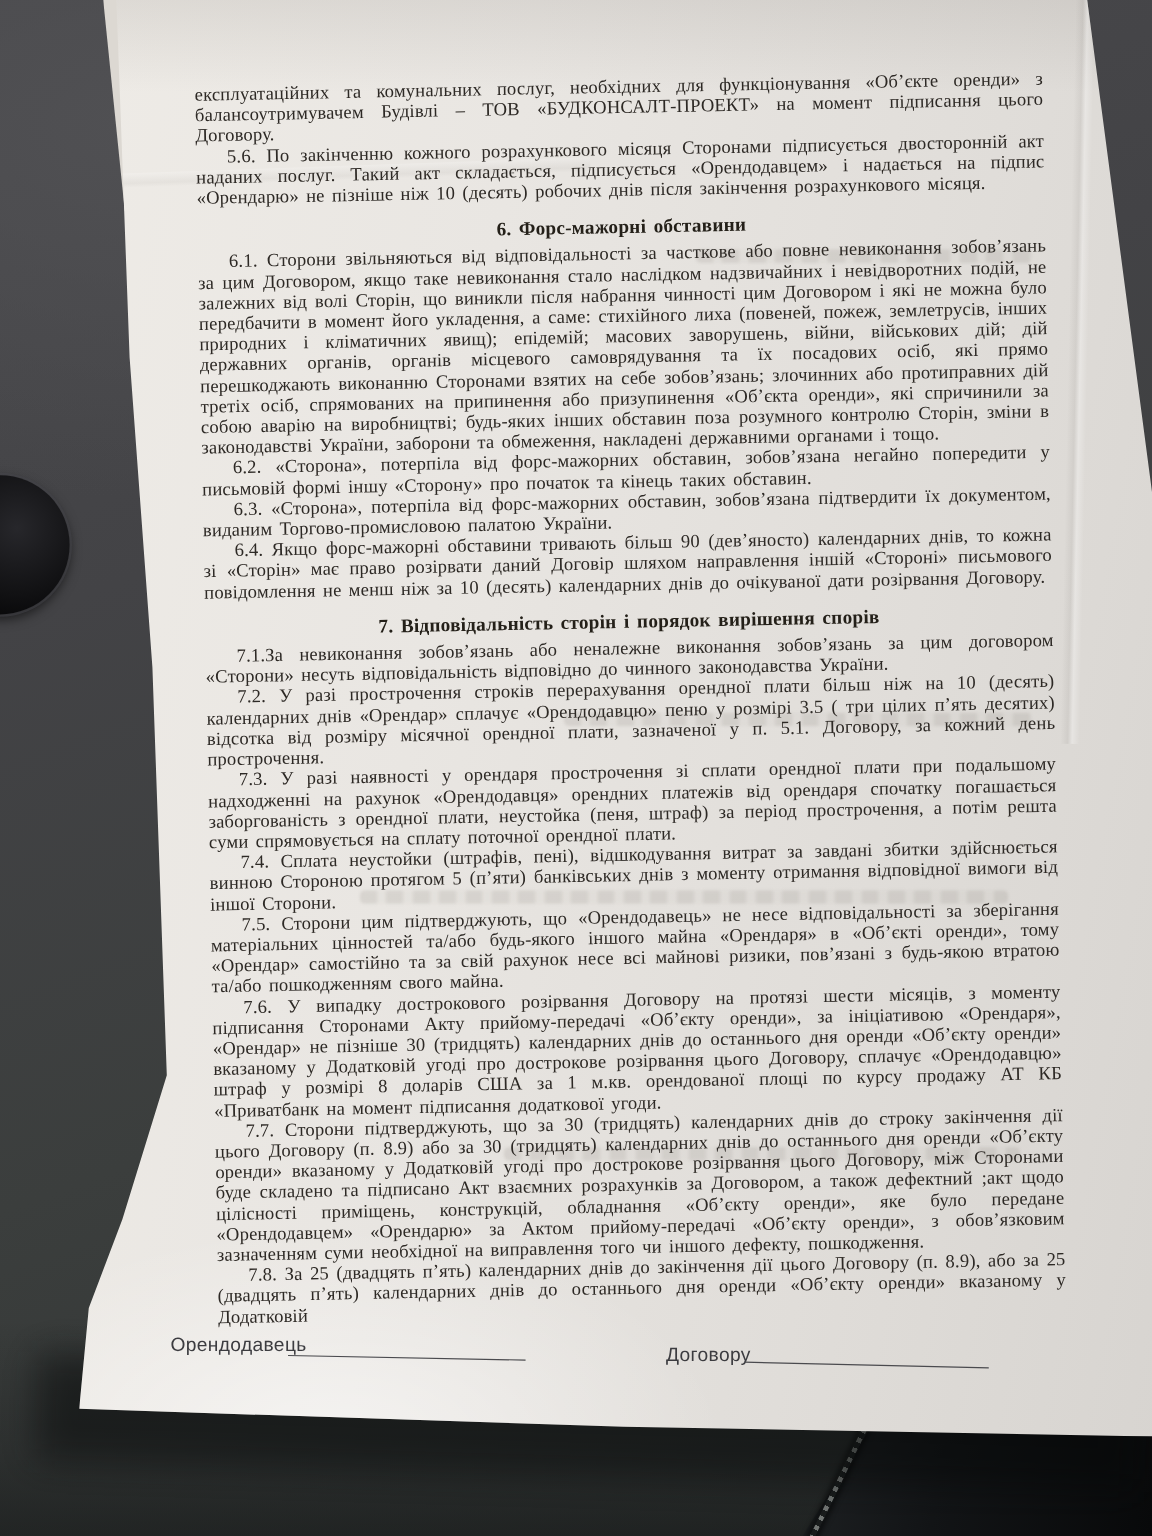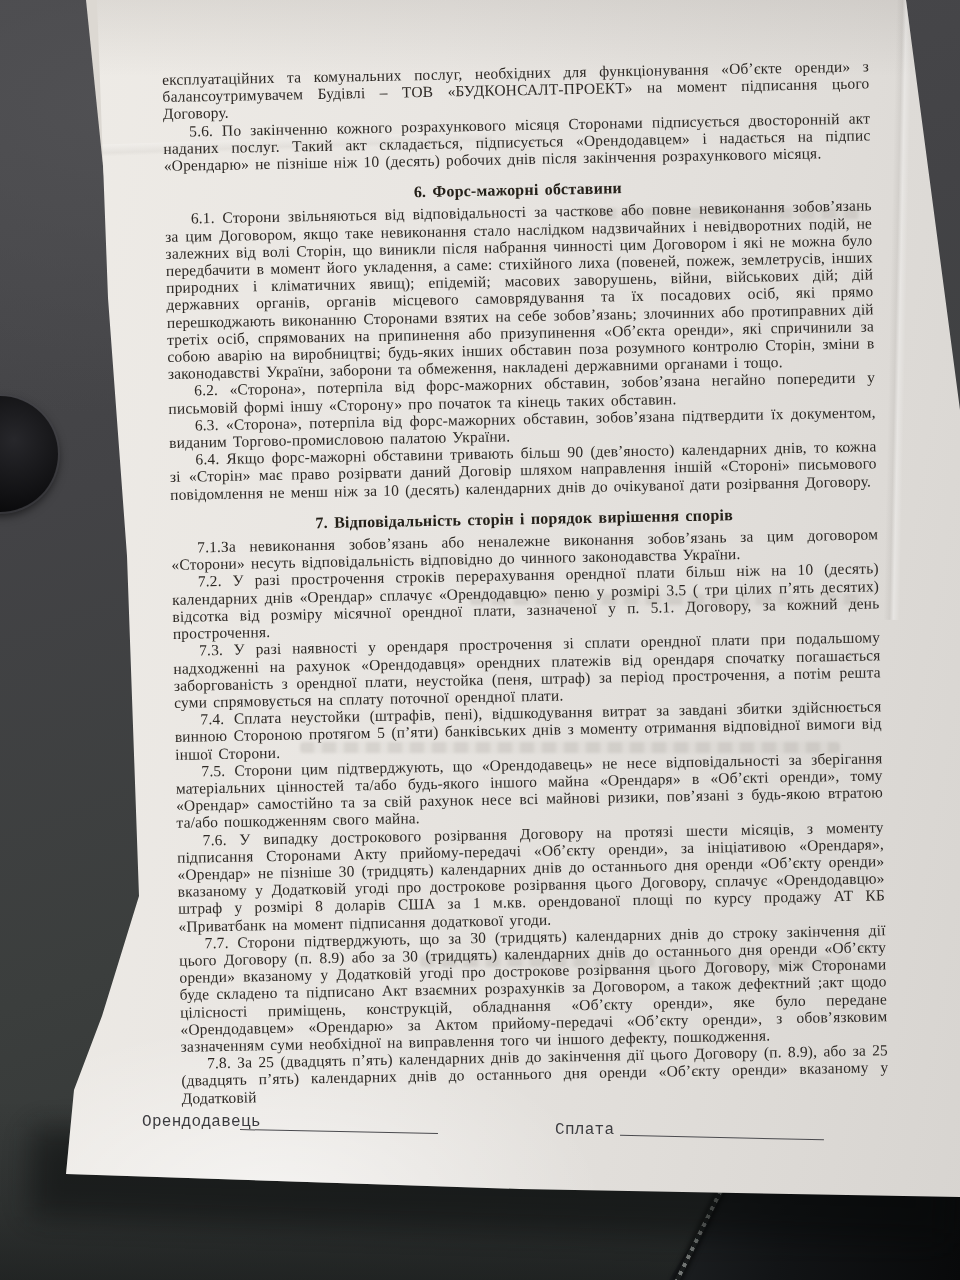--- a/index.html
+++ b/index.html
@@ -43,21 +43,21 @@
   
   .content{position:absolute;left:162px;top:71px;width:707px;color:#2d2925;
     transform:rotate(-1.1deg);transform-origin:top left;
     font-size:15.5px;line-height:17.2px;letter-spacing:.15px;word-spacing:2px;
     text-align:justify;}
   .content p{margin:0;}
   .content p.indent{text-indent:26px;}
   .content p.heading{text-align:center;font-weight:bold;font-size:16px;letter-spacing:.2px;
     margin:14px 0 5px;color:#242019;text-indent:0;}
   
-  .sig-label{position:absolute;font-family:Liberation Mono, monospace;
+  .sig-label{position:absolute;font-family:Liberation Sans, sans-serif;
     font-size:16px;color:#3c3c40;letter-spacing:.3px;}
   .sig-line{position:absolute;border-top:1.6px solid #4a4a4e;}
   .overlay-svg{position:absolute;inset:0;pointer-events:none;}
 </style>
 </head>
 <body>
 
 <div class="stage">
 
   <div class="desk"></div>
@@ -106,21 +106,21 @@
       <p class="indent">7.3. У разі наявності у орендаря прострочення зі сплати орендної плати при подальшому надходженні на рахунок «Орендодавця» орендних платежів від орендаря спочатку погашається заборгованість з орендної плати, неустойка (пеня, штраф) за період прострочення, а потім решта суми спрямовується на сплату поточної орендної плати.</p>
       <p class="indent">7.4. Сплата неустойки (штрафів, пені), відшкодування витрат за завдані збитки здійснюється винною Стороною протягом 5 (п’яти) банківських днів з моменту отримання відповідної вимоги від іншої Сторони.</p>
       <p class="indent">7.5. Сторони цим підтверджують, що «Орендодавець» не несе відповідальності за зберігання матеріальних цінностей та/або будь-якого іншого майна «Орендаря»  в «Об’єкті оренди», тому «Орендар» самостійно та за свій рахунок несе всі майнові ризики, пов’язані з будь-якою втратою та/або пошкодженням свого майна.</p>
       <p class="indent">7.6. У випадку дострокового розірвання Договору на протязі шести місяців, з моменту підписання Сторонами Акту прийому-передачі «Об’єкту оренди», за ініціативою «Орендаря», «Орендар» не пізніше 30 (тридцять) календарних днів до останнього дня оренди «Об’єкту оренди» вказаному у Додатковій угоді про дострокове розірвання цього Договору, сплачує «Орендодавцю» штраф у розмірі 8 доларів США за 1 м.кв. орендованої площі по курсу продажу АТ КБ «Приватбанк на момент підписання додаткової угоди.</p>
       <p class="indent">7.7. Сторони підтверджують, що за 30 (тридцять) календарних днів до строку закінчення дії цього Договору (п. 8.9) або за 30 (тридцять) календарних днів до останнього дня оренди «Об’єкту оренди» вказаному у Додатковій угоді про дострокове розірвання цього Договору, між Сторонами буде складено та підписано Акт взаємних розрахунків за Договором, а також дефектний ;акт щодо цілісності приміщень, конструкцій, обладнання «Об’єкту оренди», яке було передане «Орендодавцем» «Орендарю» за Актом прийому-передачі «Об’єкту оренди», з обов’язковим зазначенням суми необхідної на виправлення того чи іншого дефекту, пошкодження.</p>
       <p class="indent">7.8. За 25 (двадцять п’ять) календарних днів до закінчення дії цього Договору (п. 8.9), або за 25 (двадцять п’ять) календарних днів до останнього дня оренди «Об’єкту оренди» вказаному у Додатковій</p>
     </div>
 
     <div class="sig-label" style="left:142px;top:1113px">Орендодавець</div>
     <div class="sig-line" style="left:240px;top:1131px;width:198px;transform:rotate(1.1deg)"></div>
-    <div class="sig-label" style="left:555px;top:1121px">Сплата</div>
+    <div class="sig-label" style="left:555px;top:1121px">Договору</div>
     <div class="sig-line" style="left:620px;top:1137px;width:204px;transform:rotate(1.3deg)"></div>
 
     <svg class="overlay-svg">
       <g fill="none" stroke="#55555c" stroke-width="1.8" stroke-linecap="round" opacity="0.9">
         <g>
           <path d="M268,1124 c7,-9 15,-12 20,-7 c4,4 -1,10 -7,12 c-5,2 -9,0 -7,-4"></path>
           <path d="M284,1126 c9,-6 17,-7 22,-3 c4,4 1,9 -4,11"></path>
           <path d="M317,1038 c11,14 16,44 11,76 c-5,29 -15,57 -27,64 c-8,5 -12,-5 -7,-16 c8,-16 31,-27 52,-30"></path>
           <path d="M305,1140 c34,-10 88,-14 128,-12"></path>
           <path d="M391,1058 c6,28 2,72 -14,106"></path>

